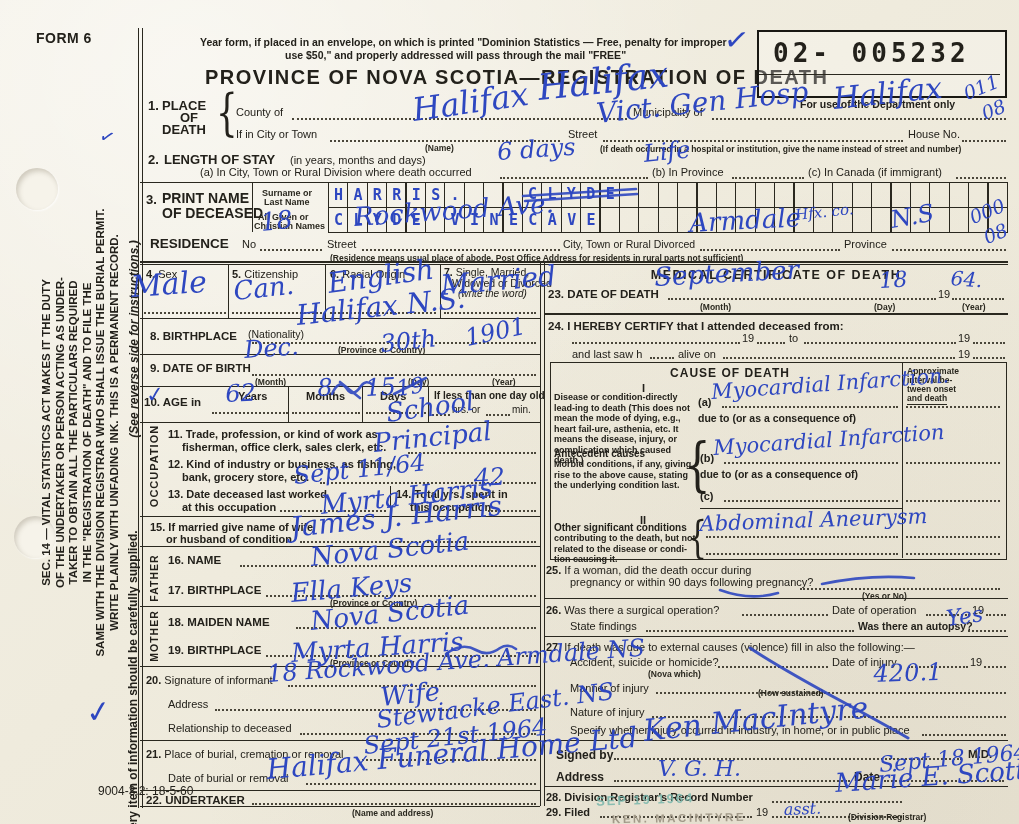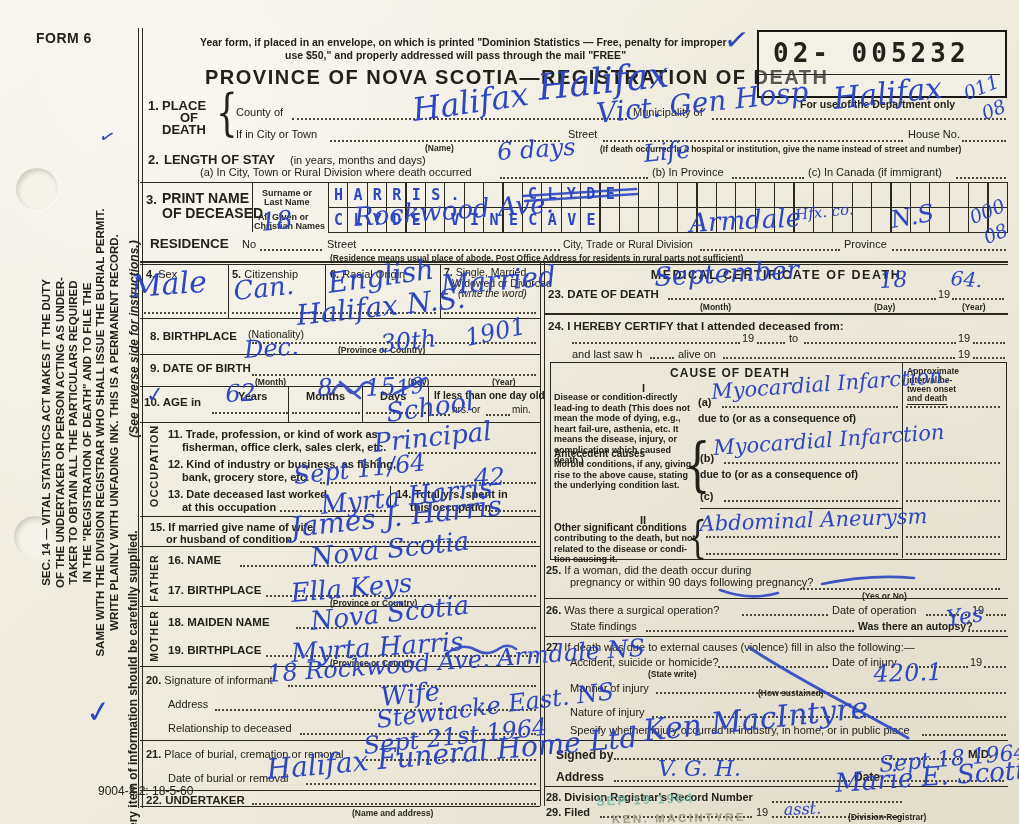--- a/index.html
+++ b/index.html
@@ -113,21 +113,21 @@
   <div class="boxrow" style="left:328px;top:207px;width:678px;"></div>
   <span class="gtxt" style="left:334px;top:186px;">HARRIS.</span>
   <span class="gtxt" style="left:528px;top:185px;">CLYDE</span>
   <span class="gtxt" style="left:334px;top:211px;">CLYDE VINECAVE</span>
 
   <div class="t" style="left:150px;top:236px;font-size:13.5px;">RESIDENCE</div>
   <div class="t n" style="left:242px;top:238px;">No</div>
   <div class="dl" style="left:260px;top:249px;width:62px;"></div>
   <div class="t n" style="left:327px;top:238px;">Street</div>
   <div class="dl" style="left:362px;top:249px;width:198px;"></div>
-  <div class="t n" style="left:563px;top:238px;font-size:10.5px;">City, Trade or Rural Division</div>
+  <div class="t n" style="left:563px;top:238px;font-size:10.5px;">City, Town or Rural Divorced</div>
   <div class="dl" style="left:700px;top:249px;width:140px;"></div>
   <div class="t n" style="left:844px;top:238px;">Province</div>
   <div class="dl" style="left:892px;top:249px;width:114px;"></div>
   <div class="c" style="left:330px;top:253px;">(Residence means usual place of abode. Post Office Address for residents in rural parts not sufficient)</div>
   <span class="h" style="left:974px;top:208px;font-size:19px;transform:rotate(-22deg);">000</span>
   <span class="h" style="left:988px;top:228px;font-size:19px;transform:rotate(-22deg);">08</span>
 
   <div class="hl2" style="left:140px;top:261px;width:868px;"></div>
   <div class="hl" style="left:140px;top:264px;width:868px;"></div>
 
@@ -308,21 +308,21 @@
   <div class="dl" style="left:986px;top:614px;width:20px;"></div>
   <div class="t n" style="left:570px;top:620px;">State findings</div>
   <div class="dl" style="left:646px;top:630px;width:208px;"></div>
   <div class="t" style="left:858px;top:620px;font-size:10.5px;">Was there an autopsy?</div>
   <div class="dl" style="left:968px;top:630px;width:38px;"></div>
   <div class="hl" style="left:545px;top:636px;width:463px;"></div>
 
   <div class="t n" style="left:546px;top:641px;"><span style="font-weight:700;">27.</span> <span>If death was due to external causes (violence) fill in also the following:—</span></div>
   <div class="t n" style="left:570px;top:656px;">Accident, suicide or homicide?</div>
   <div class="dl" style="left:718px;top:666px;width:110px;"></div>
-  <div class="c n" style="left:648px;top:669px;">(State write)</div>
+  <div class="c n" style="left:648px;top:669px;">(Nova which)</div>
   <div class="t n" style="left:832px;top:656px;">Date of injury</div>
   <div class="dl" style="left:908px;top:666px;width:60px;"></div>
   <div class="t n" style="left:970px;top:656px;">19</div>
   <div class="dl" style="left:984px;top:666px;width:22px;"></div>
   <div class="t n" style="left:570px;top:682px;">Manner of injury</div>
   <div class="dl" style="left:656px;top:692px;width:350px;"></div>
   <div class="c n" style="left:758px;top:688px;">(How sustained)</div>
   <div class="t n" style="left:570px;top:706px;">Nature of injury</div>
   <div class="dl" style="left:652px;top:716px;width:354px;"></div>
   <div class="t n" style="left:570px;top:724px;">Specify whether injury occurred in industry, in home, or in public place</div>

